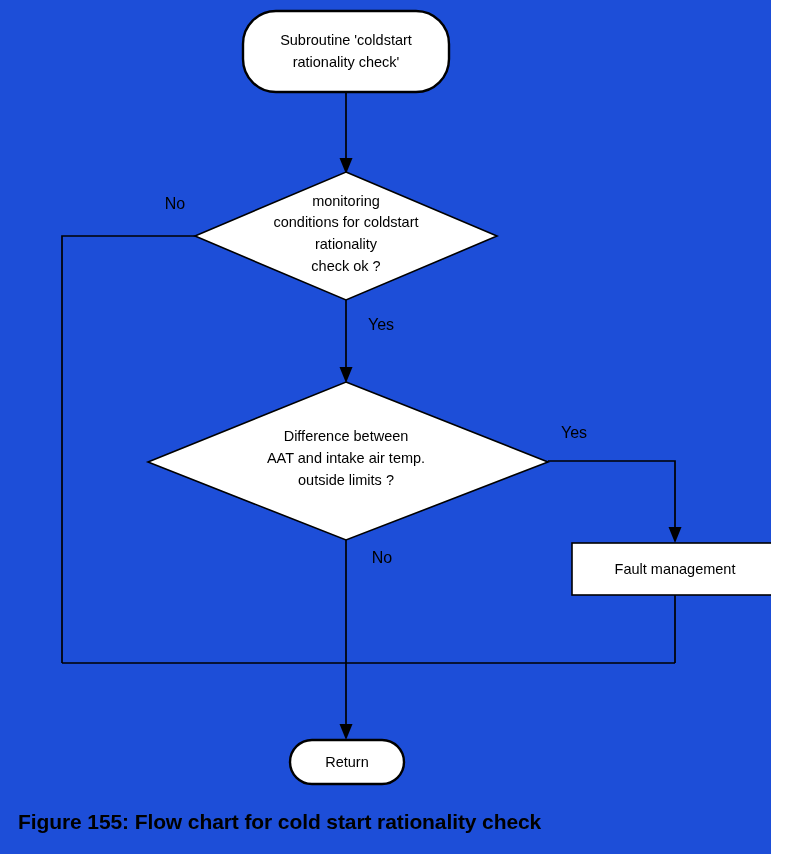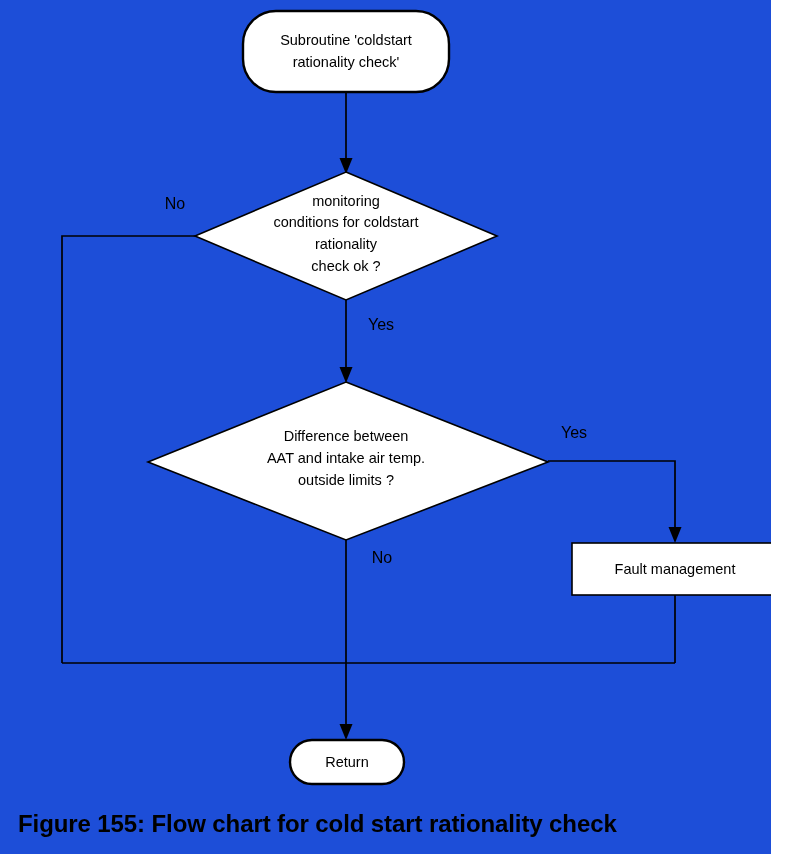--- a/index.html
+++ b/index.html
@@ -49,21 +49,21 @@
     stroke-width: 1.7;
     fill: none;
   }
   .conn-head { fill: #000000; stroke: none; }
   #caption {
     position: absolute;
     left: 18px;
     top: 810px;
     width: 764px;
     font-family: "Liberation Sans", sans-serif;
-    font-size: 24px;
+    font-size: 21px;
     font-weight: bold;
     color: #000000;
     letter-spacing: -0.1px;
     white-space: nowrap;
   }
 </style>
 </head>
 <body>
 
 <div id="page">

